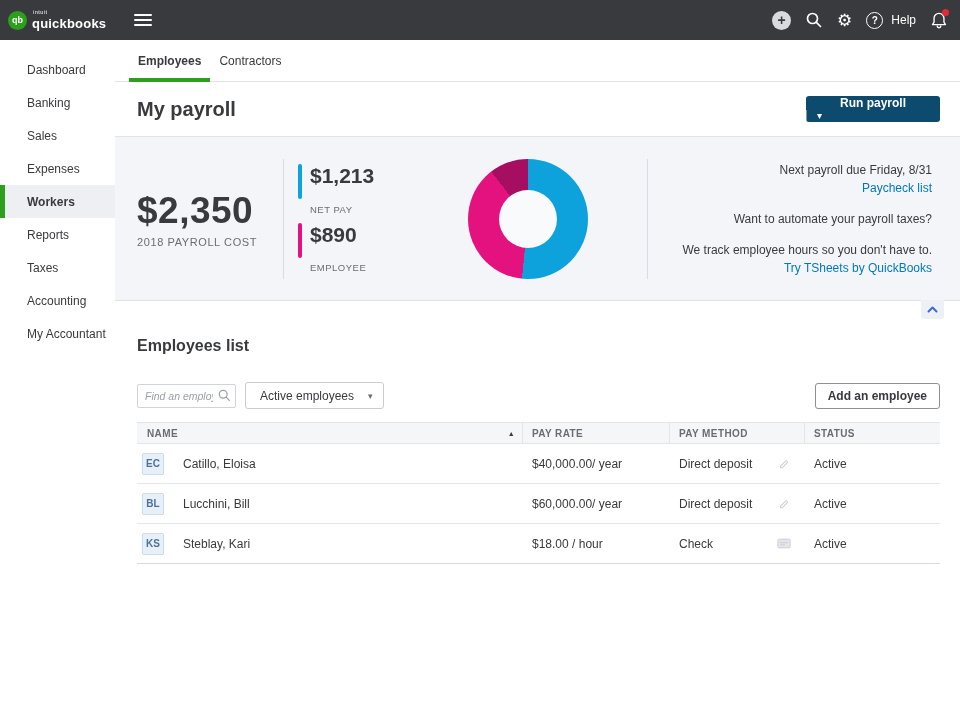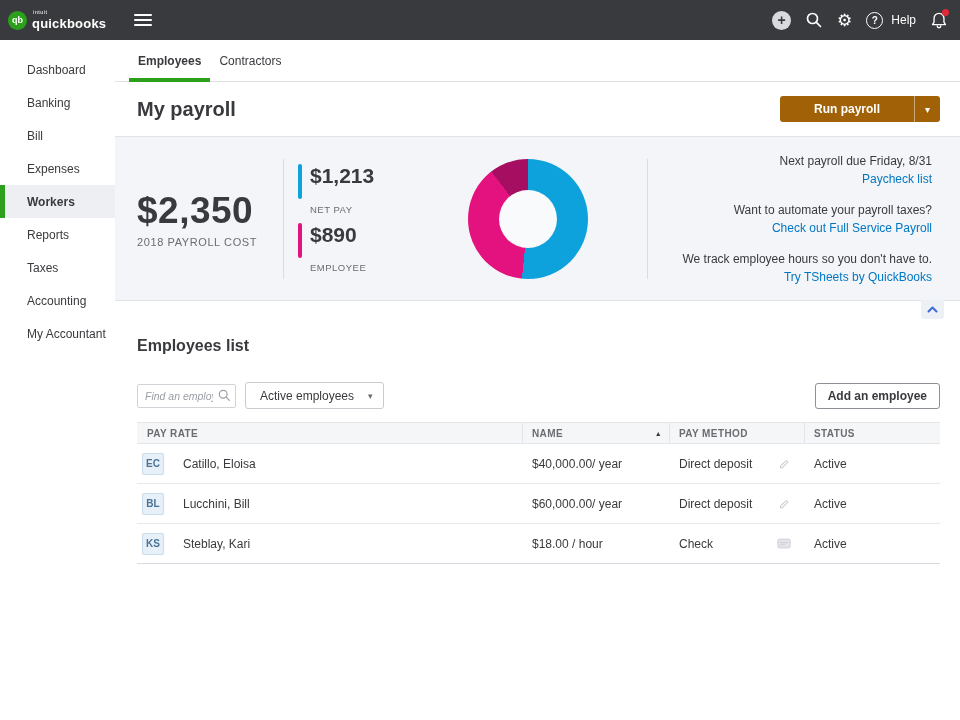--- a/index.html
+++ b/index.html
@@ -32,21 +32,21 @@
   .main { flex:1; display:flex; flex-direction:column; }
 
   
   .tabsbar { height:42px; background:#fff; border-bottom:1px solid #E0E2E6; display:flex; align-items:flex-end; padding-left:14px; }
   .tab { padding:0 9px 10px; font-size:12px; cursor:pointer; border-bottom:4px solid transparent; margin-bottom:-1px; }
   .tab.active { font-weight:bold; border-bottom-color:#2CA01C; }
 
   
   .page-header { height:54px; background:#fff; display:flex; align-items:center; justify-content:space-between; padding:0 20px 0 22px; }
   .page-title { font-size:20px; font-weight:600; }
-  .run-btn { display:flex; height:26px; background:#a16207; border-radius:3px; overflow:hidden; cursor:pointer; }
+  .run-btn { display:flex; height:26px; background:#0c4a6e; border-radius:3px; overflow:hidden; cursor:pointer;flex-direction:column; }
   .run-btn-label { color:#fff; font-size:12px; font-weight:bold; display:flex; align-items:center; padding:0 34px; }
   .run-btn-caret { width:26px; border-left:1px solid rgba(255,255,255,.45); color:#fff; font-size:10px; display:flex; align-items:center; justify-content:center; }
 
   
   .summary { height:165px; background:#F3F5F8; border-top:1px solid #E0E3E8; border-bottom:1px solid #E0E3E8; display:flex; align-items:center; position:relative; }
   .total-block { width:168px; padding-left:22px; }
   .total-value { font-size:37px; font-weight:bold; letter-spacing:.5px; }
   .total-label { font-size:11px; color:#6B6C72; letter-spacing:.6px; margin-top:4px; }
   .v-divider { width:1px; height:120px; background:#D9DCE1; }
   .stats { margin-left:14px; width:110px; display:flex; flex-direction:column; gap:8px; }
@@ -131,21 +131,21 @@
 <div class="app">
 
   <nav class="sidebar">
     <div class="side-item">
         <span>Dashboard</span>
       </div>
     <div class="side-item">
         <span>Banking</span>
       </div>
     <div class="side-item">
-        <span>Bill</span>
+        <span>Sales</span>
       </div>
     <div class="side-item">
         <span>Expenses</span>
       </div>
     <div class="side-item active">
         <span>Workers</span>
       </div>
     <div class="side-item">
         <span>Reports</span>
       </div>
@@ -201,21 +201,20 @@
         <div class="donut" style="background: conic-gradient(rgb(13, 162, 220) 0deg, rgb(13, 162, 220) 185.821deg, rgb(227, 18, 126) 185.821deg, rgb(227, 18, 126) 322.162deg, rgb(166, 14, 98) 322.162deg, rgb(166, 14, 98) 360deg);"></div>
       </div>
       <div class="v-divider"></div>
       <div class="tips">
         <div class="tip">
           <div class="tip-text">Next payroll due Friday, 8/31</div>
           <a class="tip-link">Paycheck list</a>
         </div>
         <div class="tip">
           <div class="tip-text">Want to automate your payroll taxes?</div>
-          <a class="tip-link">Check out Full Service Payroll</a>
         </div>
         <div class="tip">
           <div class="tip-text">We track employee hours so you don't have to.</div>
           <a class="tip-link">Try TSheets by QuickBooks</a>
         </div>
       </div>
       <button class="collapse-btn">
         <svg width="11" height="7" viewBox="0 0 11 7">
             <polyline points="1.5,5.5 5.5,1.5 9.5,5.5" fill="none" stroke="#3C6BD4" stroke-width="2" stroke-linecap="round" stroke-linejoin="round"></polyline>
           </svg>
@@ -236,26 +235,26 @@
         <button class="filter-btn">
           <span>Active employees</span>
           <span class="filter-caret">▾</span>
         </button>
         <button class="add-btn">Add an employee</button>
       </div>
 
       <div class="emp-table">
         <div class="thead">
           <div class="th">
-              <span>PAY RATE</span>
-            </div>
-          <div class="th">
             <span>NAME</span>
             <span class="sort">▲</span>
           </div>
+          <div class="th">
+              <span>PAY RATE</span>
+            </div>
           <div class="th">
               <span>PAY METHOD</span>
             </div>
           <div class="th">
               <span>STATUS</span>
             </div>
         </div>
 
         <div class="trow">
           <div class="cell name-cell">

